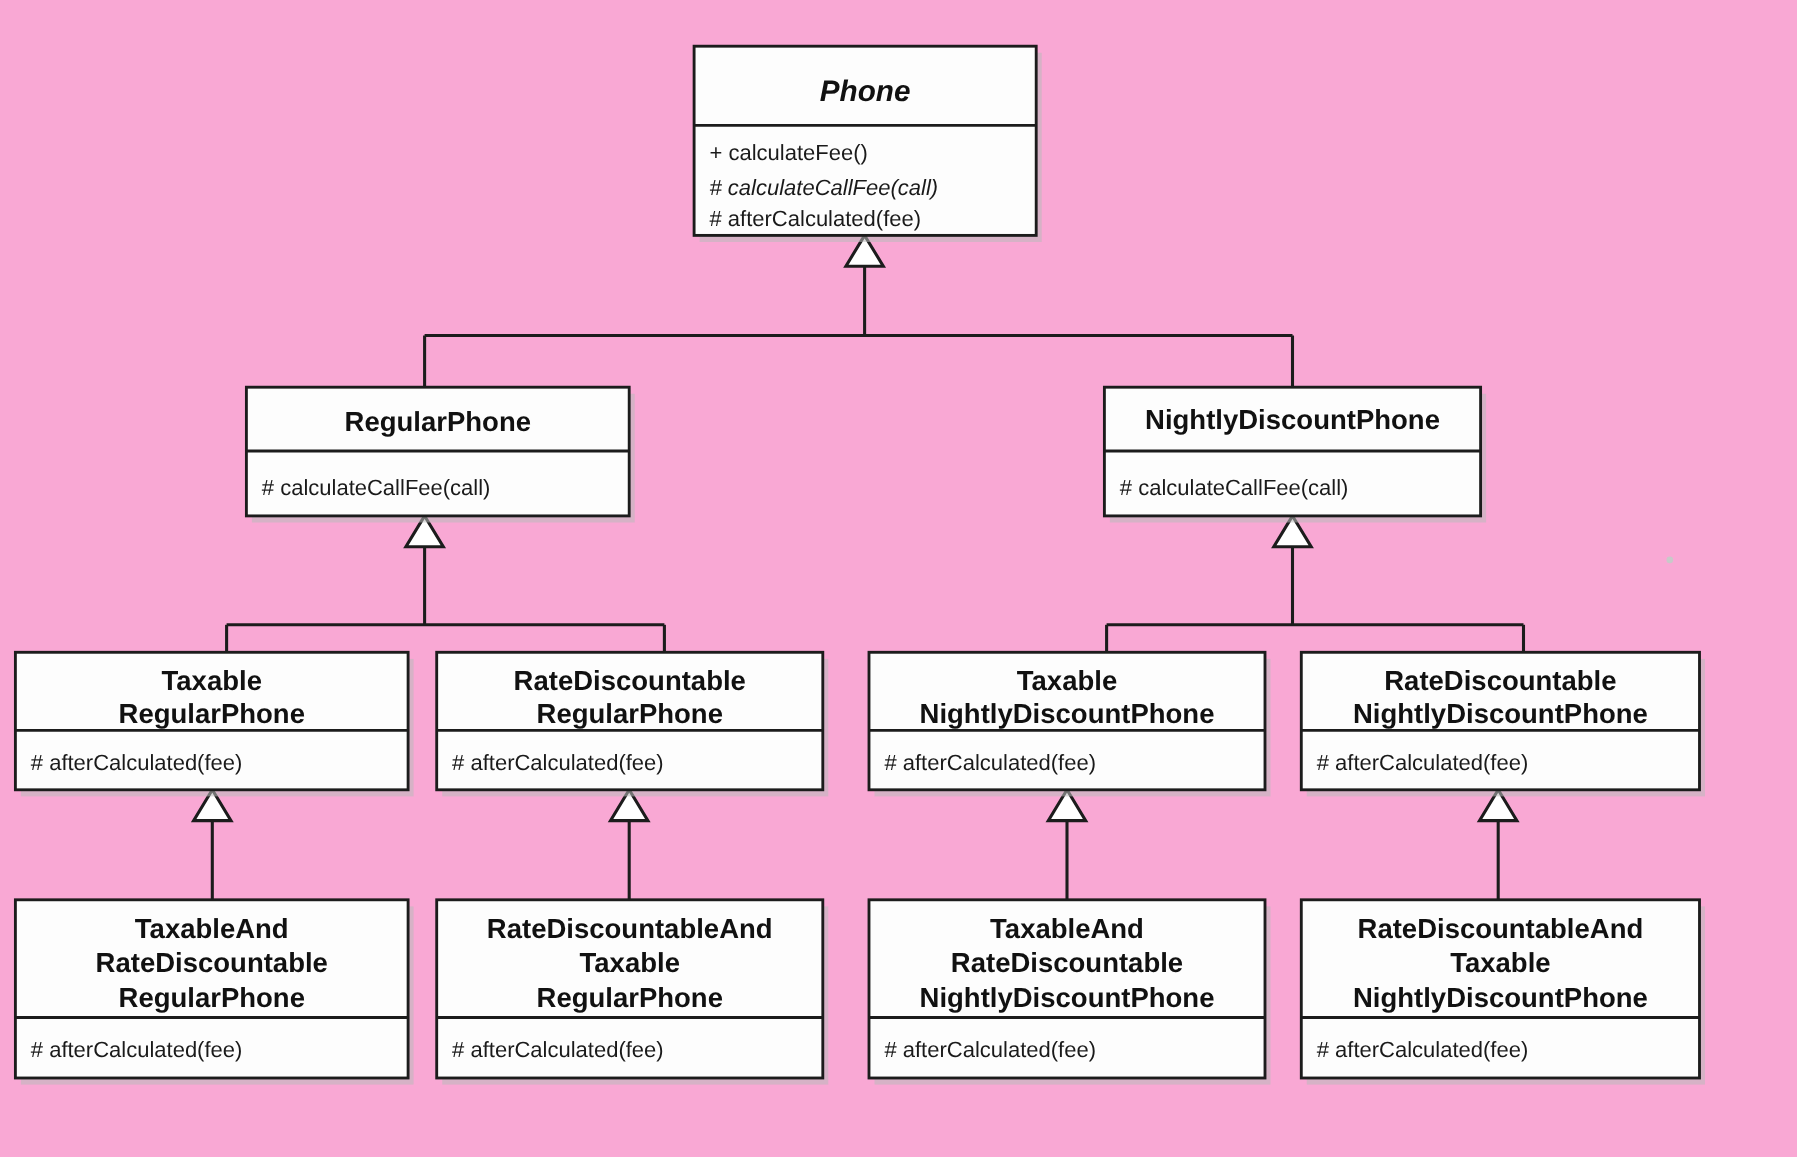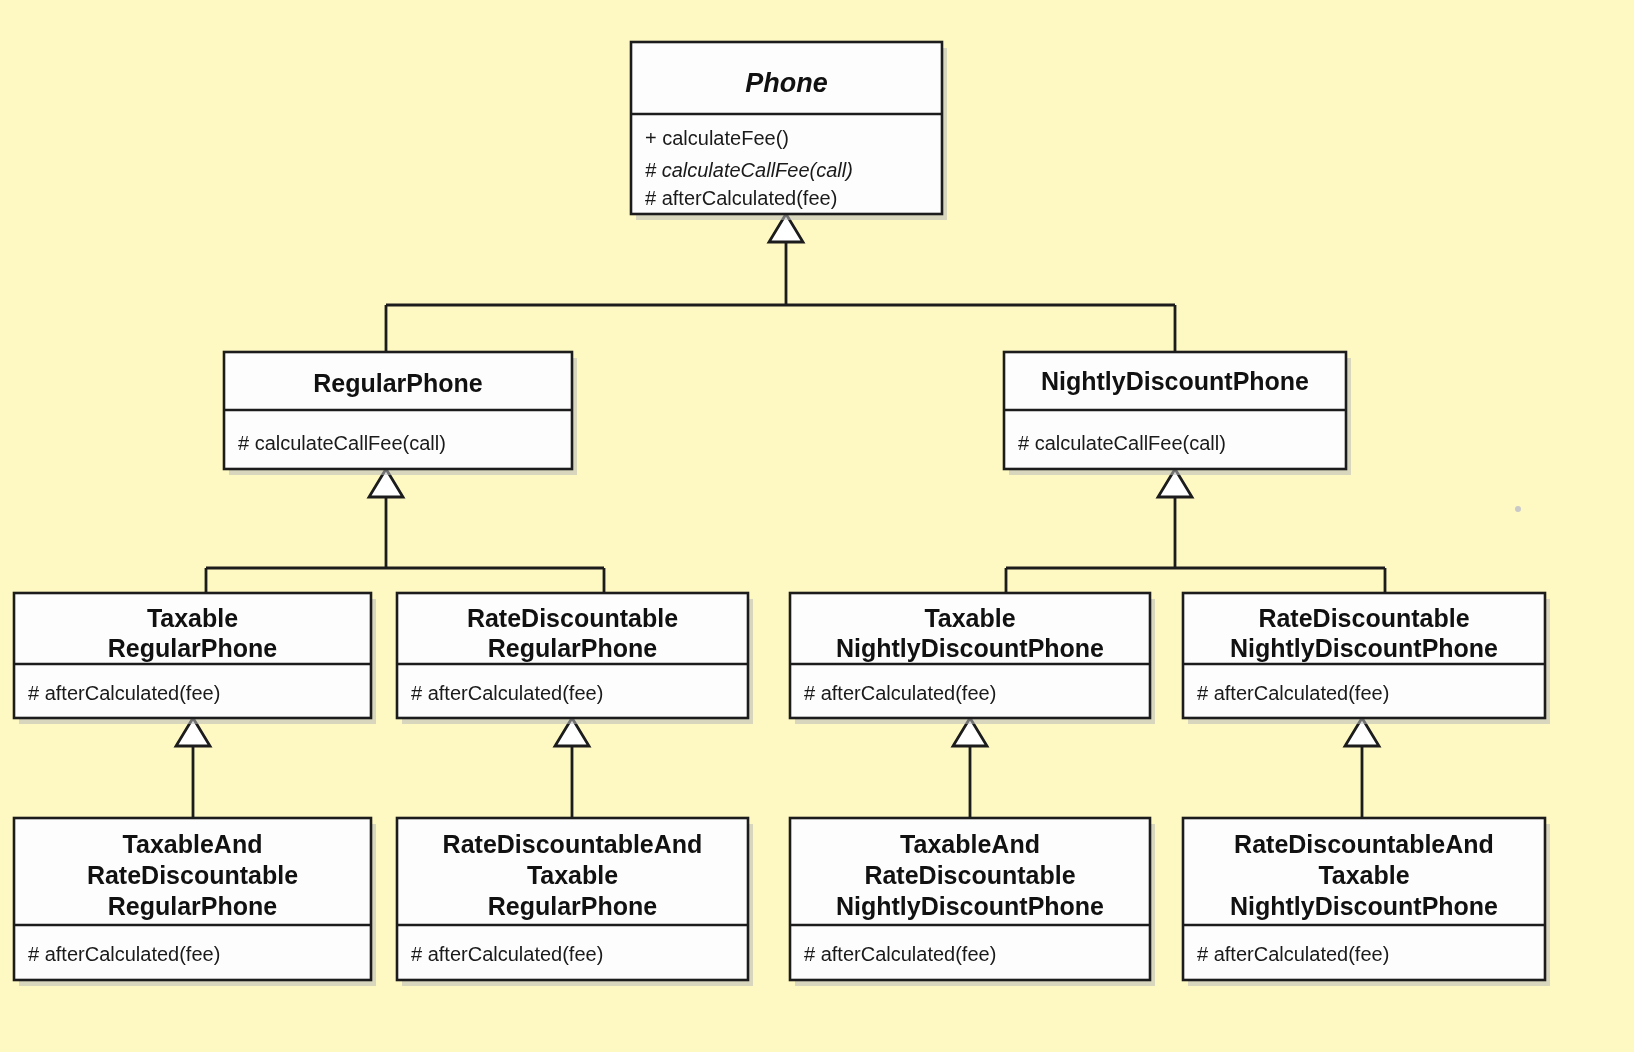--- a/index.html
+++ b/index.html
@@ -11,21 +11,21 @@
   body {
     font-family: "Liberation Sans", sans-serif;
     width: 1634px;
     height: 1052px;
     overflow: hidden;
   }
   #diagram-root {
     position: relative;
     width: 1634px;
     height: 1052px;
-    background: #fef9c3;
+    background: #f9a8d4;
   }
   svg.diagram {
     position: absolute;
     left: 0;
     top: 0;
     width: 1634px;
     height: 1052px;
     display: block;
   }
   .uml-box-rect {

